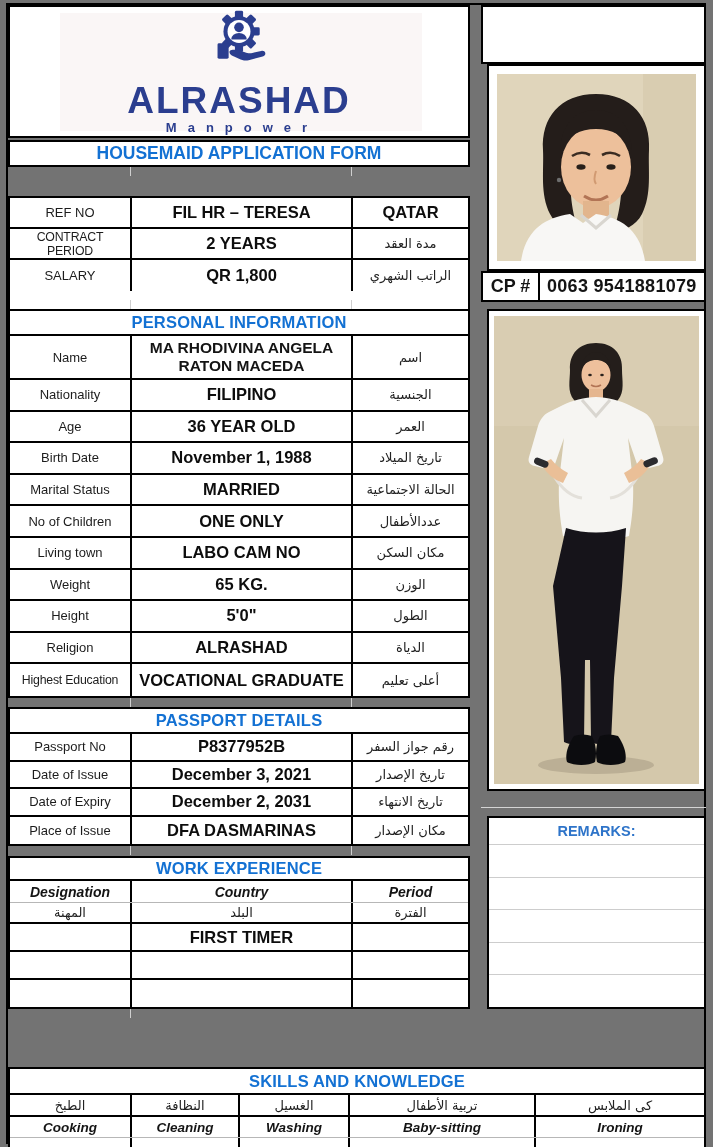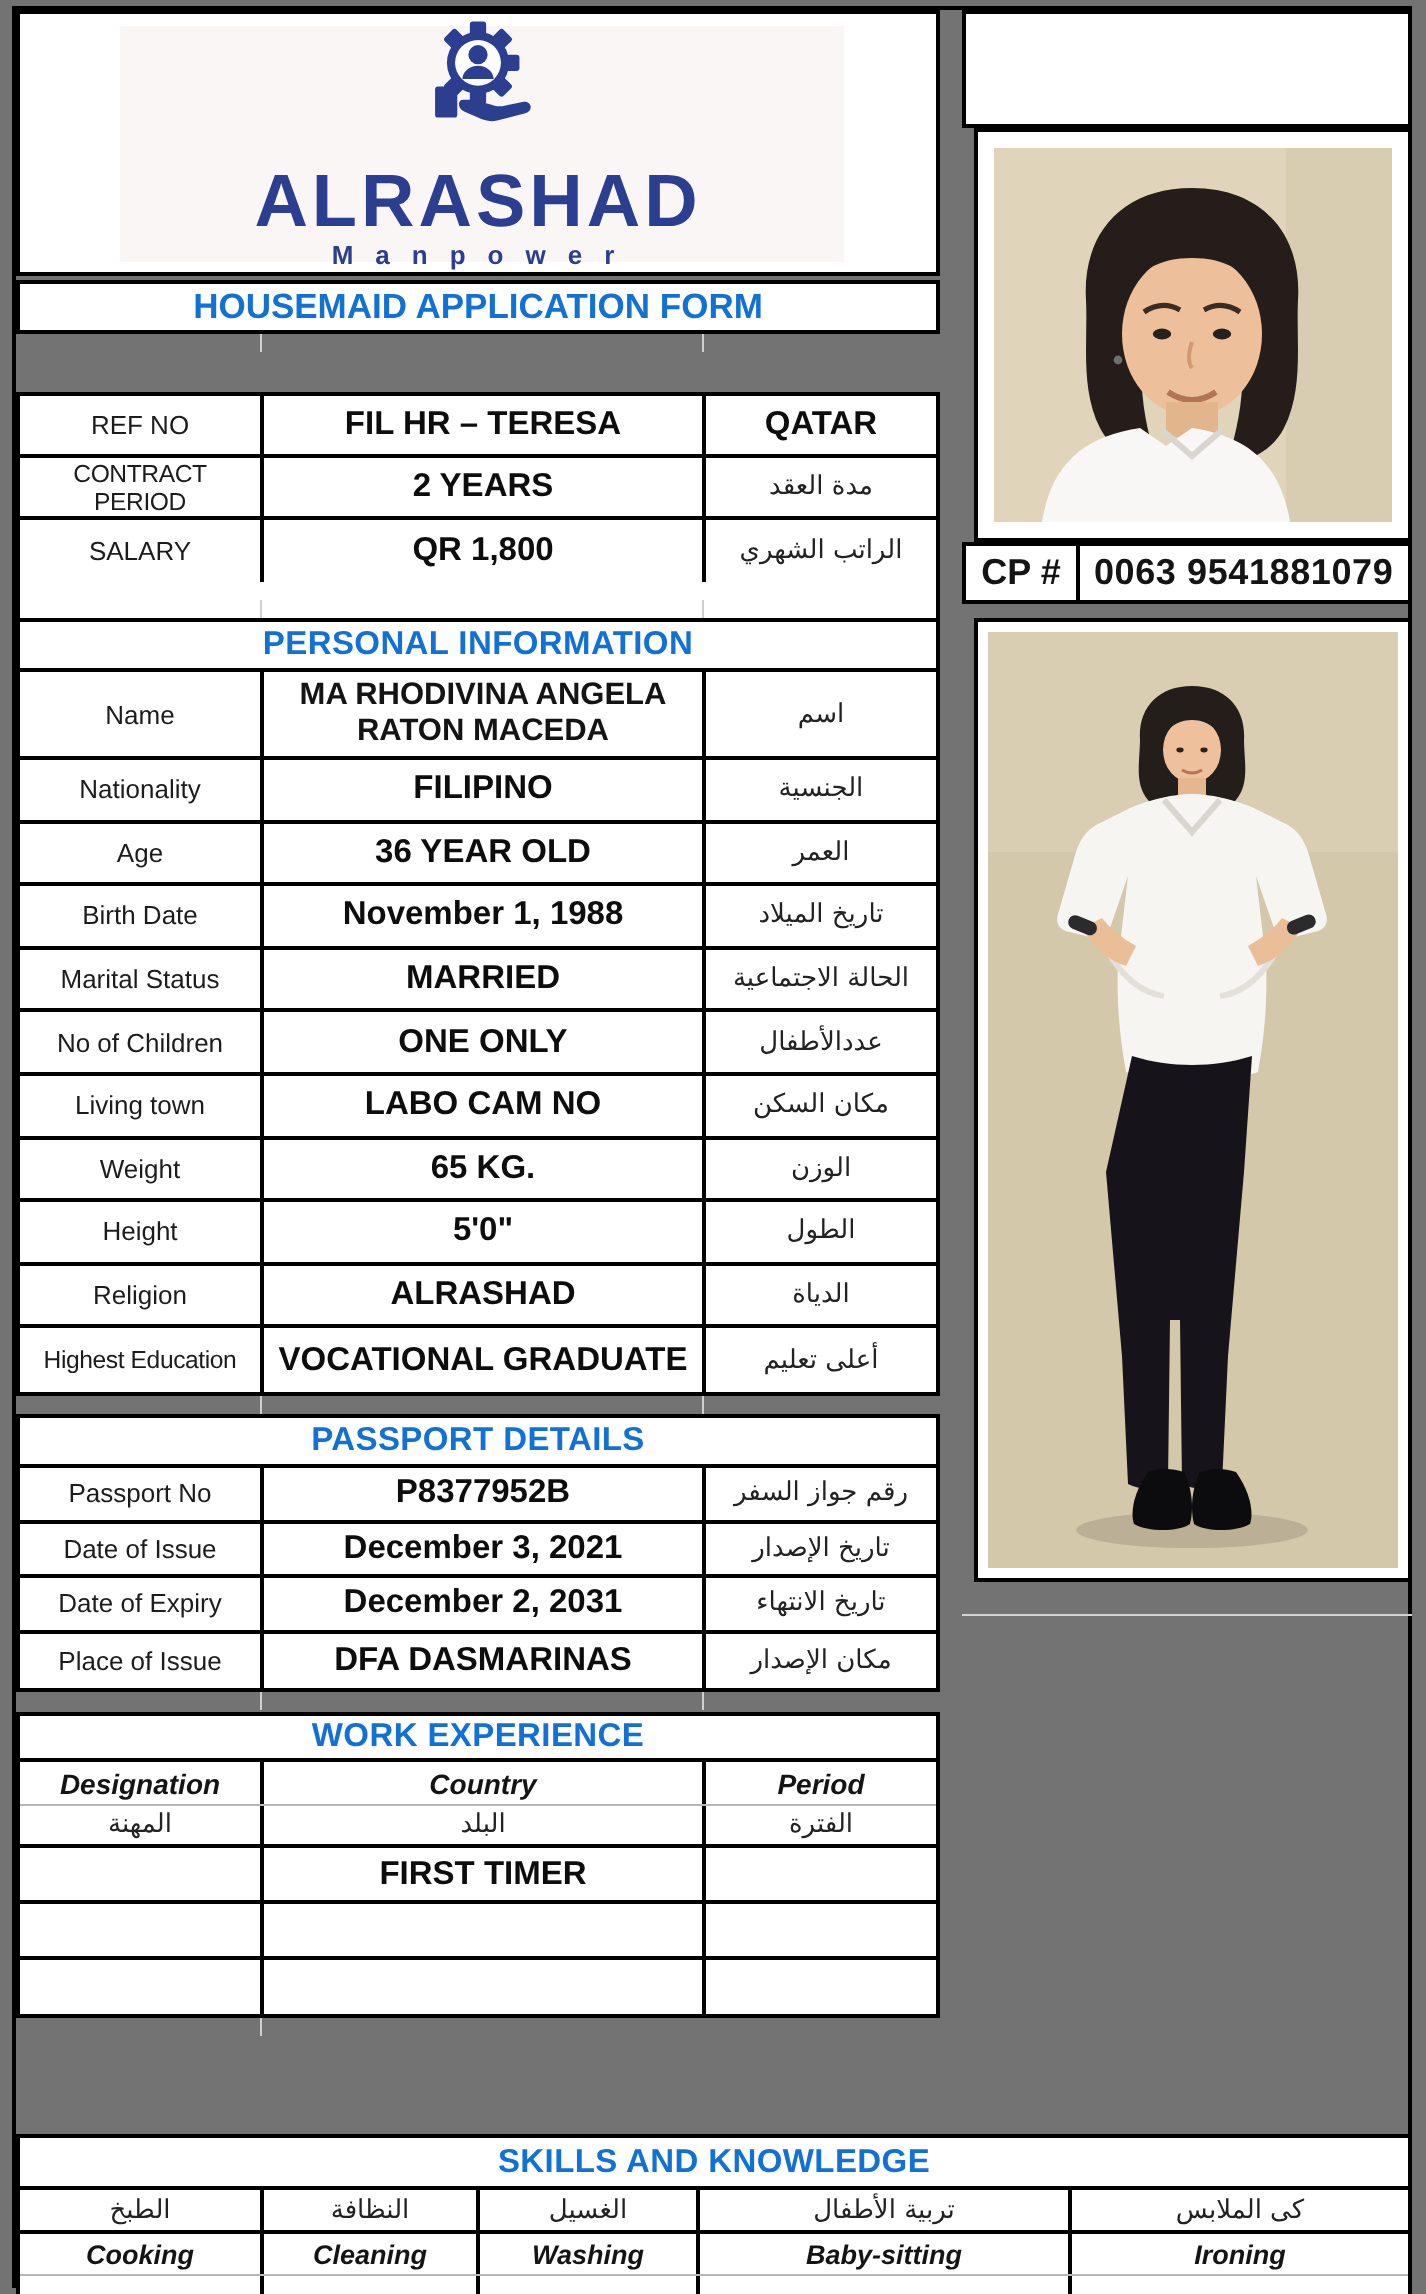--- a/index.html
+++ b/index.html
@@ -308,20 +308,28 @@
       <path d="M47 148 q9 15 22 19 l5 -10 q-11 -6 -17 -14 z" fill="#eabf97"></path>
       <path d="M157 148 q-9 15 -22 19 l-5 -10 q11 -6 17 -14 z" fill="#eabf97"></path>
       <rect x="40" y="143" width="15" height="7" rx="3.5" fill="#2b2b2e" transform="rotate(22 47 146)"></rect>
       <rect x="149" y="143" width="15" height="7" rx="3.5" fill="#2b2b2e" transform="rotate(-22 156 146)"></rect>
       <path d="M72 212 c19 6 41 6 60 0 l-4 58 l-8 92 l-3 64 c-6 3 -14 3 -20 0 l-1 -82 l-5 0 l-1 82 c-6 3 -14 3 -20 0 l-3 -64 l-8 -92 z" fill="#16141a"></path>
       <path d="M80 420 c-7 10 -9 20 -7 26 c7 4 22 4 28 0 c2 -8 1 -18 -3 -26 c-6 -2 -12 -2 -18 0 z" fill="#0c0c0f"></path>
       <path d="M124 420 c7 10 9 20 7 26 c-7 4 -22 4 -28 0 c-2 -8 -1 -18 3 -26 c6 -2 12 -2 18 0 z" fill="#0c0c0f"></path>
     </svg>
   </div>
 
+  <div class="box remarks-box">
+    <div class="rem-title">REMARKS:</div>
+    <div class="rem-line"></div>
+    <div class="rem-line"></div>
+    <div class="rem-line"></div>
+    <div class="rem-line"></div>
+    <div class="rem-line"></div>
+  </div>
 
   <div class="tick" style="left:130px;top:167px"></div>
   <div class="tick" style="left:351px;top:167px"></div>
   <div class="tick" style="left:130px;top:300px"></div>
   <div class="tick" style="left:351px;top:300px"></div>
   <div class="tick" style="left:130px;top:698px"></div>
   <div class="tick" style="left:351px;top:698px"></div>
   <div class="tick" style="left:130px;top:846px"></div>
   <div class="tick" style="left:351px;top:846px"></div>
   <div class="tick" style="left:130px;top:1009px"></div>

